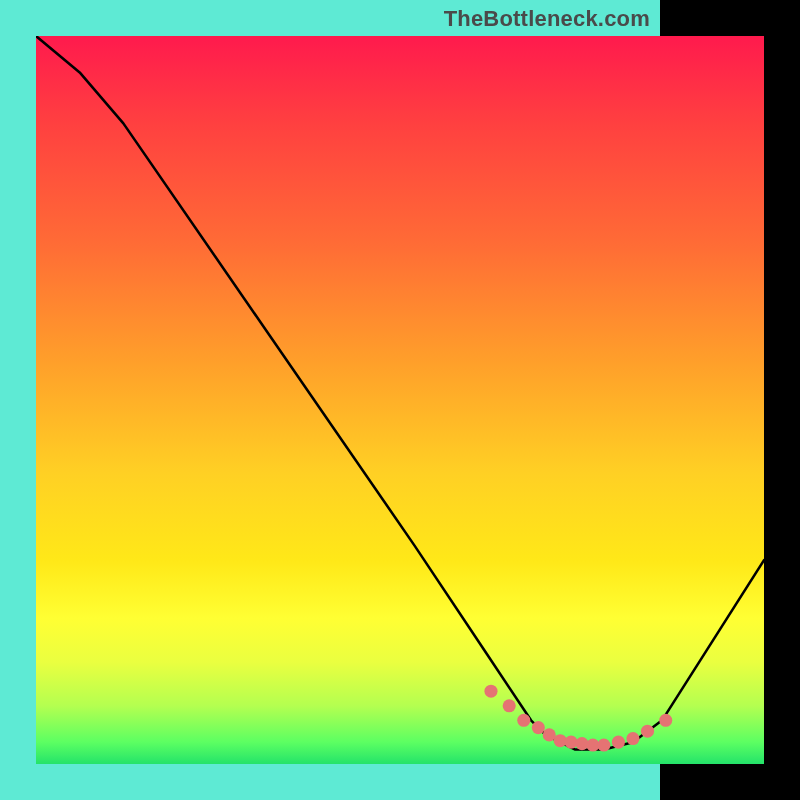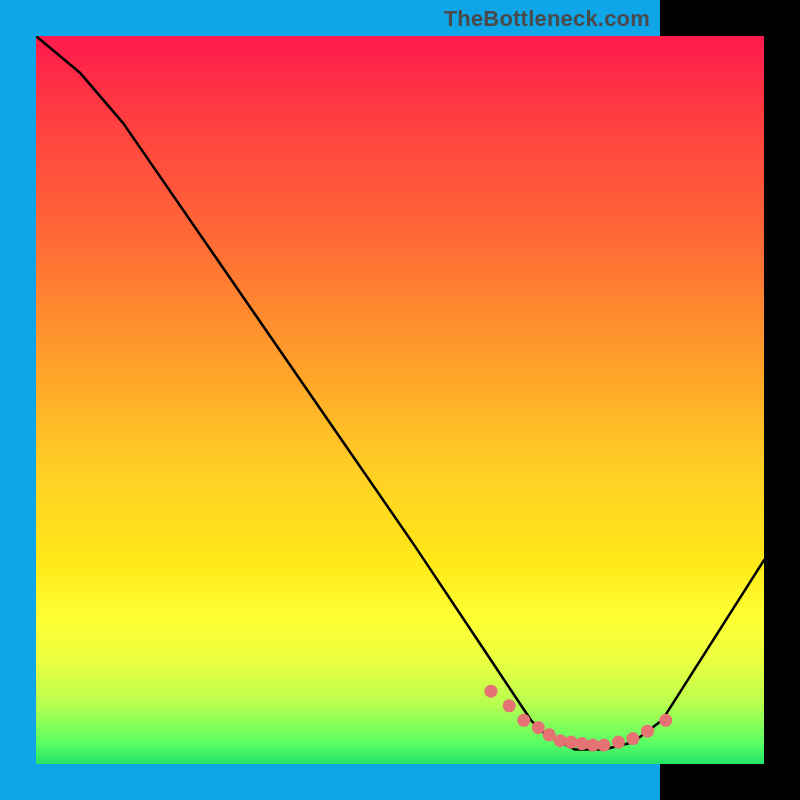--- a/index.html
+++ b/index.html
@@ -7,21 +7,21 @@
     padding: 0;
     width: 800px;
     height: 800px;
     background: #000;
     overflow: hidden;
   }
   .viewport {
     position: relative;
     width: 660px;
     height: 800px;
-    background: #0ea5e9;
+    background: #5eead4;
   }
   .watermark {
     position: absolute;
     top: 6px;
     right: 10px;
     color: #4a4a4a;
     font-family: Arial, Helvetica, sans-serif;
     font-size: 22px;
     font-weight: 600;
     letter-spacing: 0.2px;

